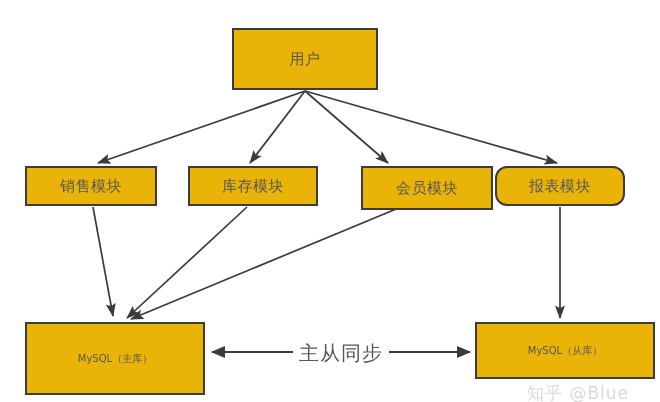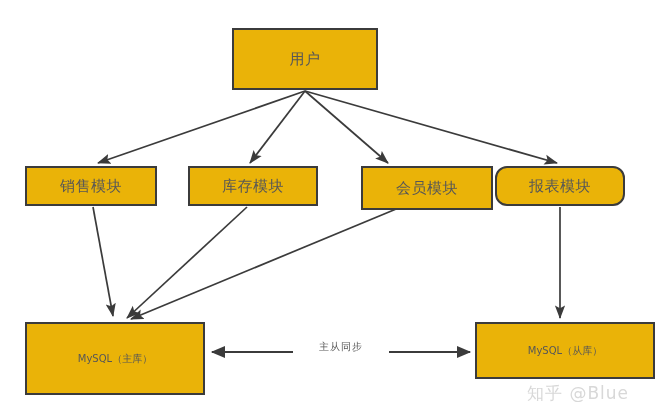--- a/index.html
+++ b/index.html
@@ -53,21 +53,21 @@
   #node-db-master   { left: 25px;  top: 322px; width: 180px; height: 73px; }
   #node-db-slave    { left: 475px; top: 322px; width: 180px; height: 57px; }
 
   .sync-label {
     position: absolute;
     left: 296px;
     top: 340px;
     width: 90px;
     text-align: center;
     color: #575757;
-    font-size: 10px;
+    font-size: 20px;
     letter-spacing: 1px;
     z-index: 4;
     white-space: nowrap;
   }
   .watermark {
     position: absolute;
     left: 527px;
     top: 366px;
     color: #d8d8d8;
     font-size: 17px;

